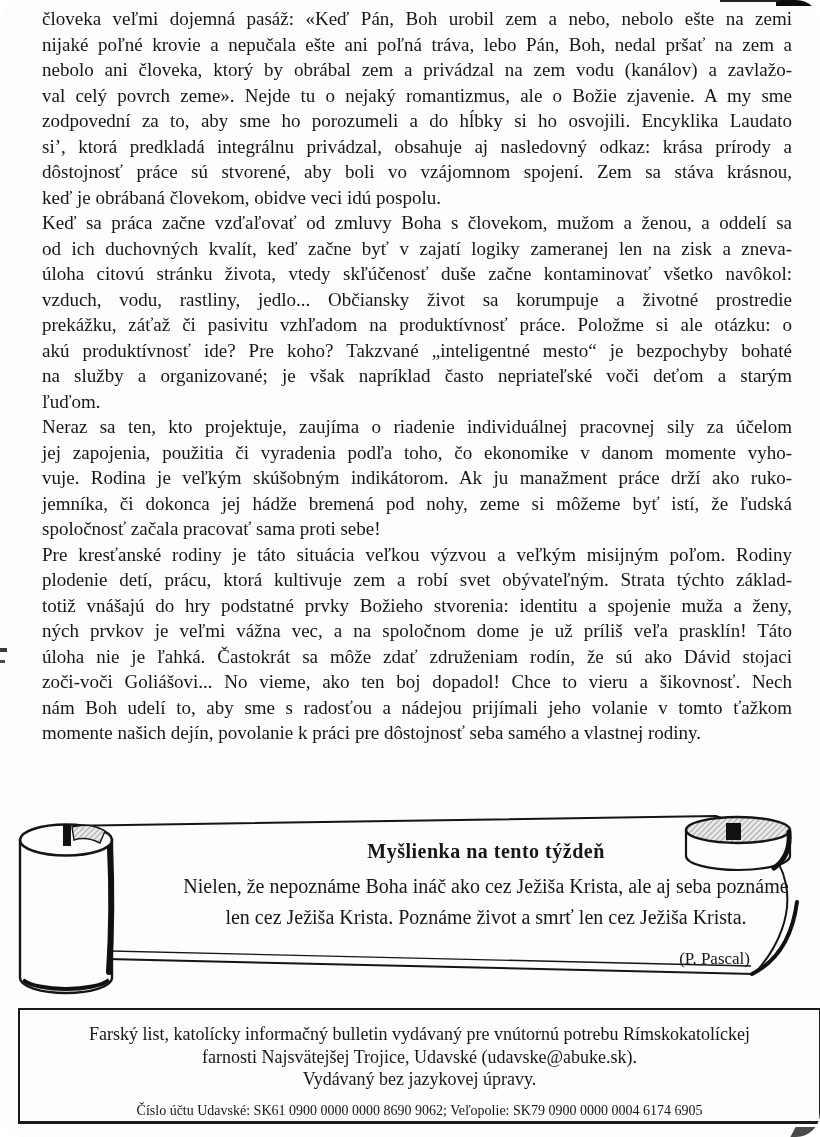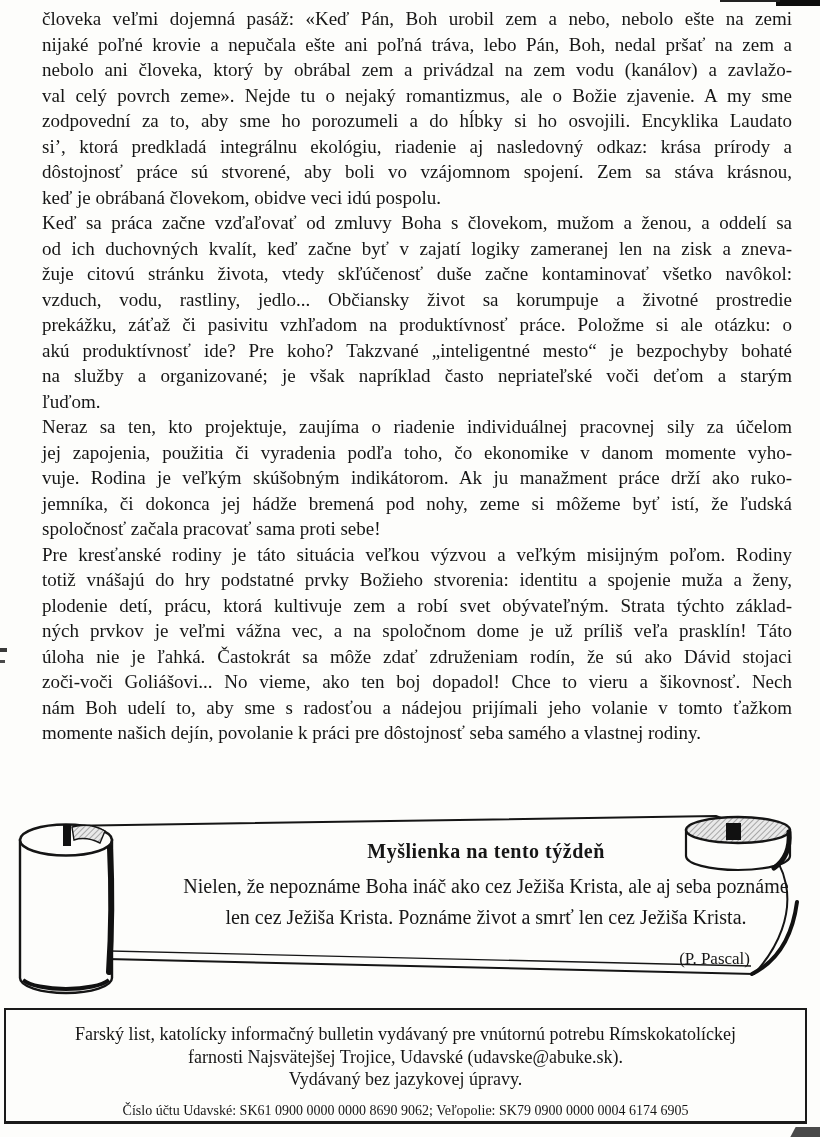--- a/index.html
+++ b/index.html
@@ -1,35 +1,36 @@
 <!DOCTYPE html>
 <html><head>
 <meta charset="utf-8">
 <style>
   html,body{margin:0;padding:0;background:#ffffff;}
   .page{
     position:relative;width:820px;height:1137px;overflow:hidden;
     background:#fdfdfb;color:#161616;
     font-family:"Liberation Serif","DejaVu Serif",serif;
+    border-radius:24px;
   }
   
   .article{position:absolute;left:42px;top:6px;width:750px;font-size:19px;line-height:25.5px;}
   .paragraph{margin:0;}
   .line{text-align:justify;text-align-last:justify;}
   .line.last{text-align-last:left;}
   
   .scroll-banner{position:absolute;left:10px;top:810px;width:800px;height:200px;}
   .scroll-art{position:absolute;left:0;top:0;}
   .scroll-text{position:absolute;left:170px;top:30px;width:612px;text-align:center;}
   .scroll-title{font-size:20px;font-weight:bold;letter-spacing:0.5px;}
   .scroll-quote{margin-top:8px;font-size:20px;line-height:31px;}
   .scroll-attribution{margin-top:16px;padding-right:42px;text-align:right;font-size:17px;}
   
   .footer-box{
-    position:absolute;left:4px;top:1008px;width:799px;height:111px;
+    position:absolute;left:18px;top:1008px;width:799px;height:111px;
     border:2.5px solid #1a1a1a;border-bottom-width:3px;background:#fdfdfb;
   }
   .footer-lines{padding-top:13px;text-align:center;font-size:18px;line-height:22.5px;}
   .footer-account{margin-top:12px;text-align:center;font-size:14px;}
   
   .artifact{position:absolute;background:#0d0d0d;}
   .artifact-top-right{right:0;top:0;width:44px;height:6px;}
   .artifact-top-right-thin{right:40px;top:0;width:60px;height:2px;background:#222;}
   .artifact-left-tick1{left:0;top:648px;width:7px;height:4px;background:#3a3a3a;}
   .artifact-left-tick2{left:0;top:660px;width:5px;height:3px;background:#4a4a4a;}
@@ -53,45 +54,45 @@
   <div class="ghost ghost2"></div>
   <div class="ghost ghost3"></div>
 
   <div class="article">
       <div class="paragraph">
         <div class="line">človeka veľmi dojemná pasáž: «Keď Pán, Boh urobil zem a nebo, nebolo ešte na zemi</div>
         <div class="line">nijaké poľné krovie a nepučala ešte ani poľná tráva, lebo Pán, Boh, nedal pršať na zem a</div>
         <div class="line">nebolo ani človeka, ktorý by obrábal zem a privádzal na zem vodu (kanálov) a zavlažo-</div>
         <div class="line">val celý povrch zeme». Nejde tu o nejaký romantizmus, ale o Božie zjavenie. A my sme</div>
         <div class="line">zodpovední za to, aby sme ho porozumeli a do hĺbky si ho osvojili. Encyklika Laudato</div>
-        <div class="line">si’, ktorá predkladá integrálnu ekológiu, riadenie aj nasledovný odkaz: krása prírody a</div>
+        <div class="line">si’, ktorá predkladá integrálnu privádzal, obsahuje aj nasledovný odkaz: krása prírody a</div>
         <div class="line">dôstojnosť práce sú stvorené, aby boli vo vzájomnom spojení. Zem sa stáva krásnou,</div>
         <div class="line last">keď je obrábaná človekom, obidve veci idú pospolu.</div>
       </div>
       <div class="paragraph">
         <div class="line">Keď sa práca začne vzďaľovať od zmluvy Boha s človekom, mužom a ženou, a oddelí sa</div>
         <div class="line">od ich duchovných kvalít, keď začne byť v zajatí logiky zameranej len na zisk a zneva-</div>
-        <div class="line">žuje citovú stránku života, vtedy skľúčenosť duše začne kontaminovať všetko navôkol:</div>
+        <div class="line">úloha citovú stránku života, vtedy skľúčenosť duše začne kontaminovať všetko navôkol:</div>
         <div class="line">vzduch, vodu, rastliny, jedlo... Občiansky život sa korumpuje a životné prostredie</div>
         <div class="line">prekážku, záťaž či pasivitu vzhľadom na produktívnosť práce. Položme si ale otázku: o</div>
         <div class="line">akú produktívnosť ide? Pre koho? Takzvané „inteligentné mesto“ je bezpochyby bohaté</div>
         <div class="line">na služby a organizované; je však napríklad často nepriateľské voči deťom a starým</div>
         <div class="line last">ľuďom.</div>
       </div>
       <div class="paragraph">
         <div class="line">Neraz sa ten, kto projektuje, zaujíma o riadenie individuálnej pracovnej sily za účelom</div>
         <div class="line">jej zapojenia, použitia či vyradenia podľa toho, čo ekonomike v danom momente vyho-</div>
         <div class="line">vuje. Rodina je veľkým skúšobným indikátorom. Ak ju manažment práce drží ako ruko-</div>
         <div class="line">jemníka, či dokonca jej hádže bremená pod nohy, zeme si môžeme byť istí, že ľudská</div>
         <div class="line last">spoločnosť začala pracovať sama proti sebe!</div>
       </div>
       <div class="paragraph">
         <div class="line">Pre kresťanské rodiny je táto situácia veľkou výzvou a veľkým misijným poľom. Rodiny</div>
+        <div class="line">plodenie detí, prácu, ktorá kultivuje zem a robí svet obývateľným. Strata týchto základ-</div>
         <div class="line">totiž vnášajú do hry podstatné prvky Božieho stvorenia: identitu a spojenie muža a ženy,</div>
-        <div class="line">plodenie detí, prácu, ktorá kultivuje zem a robí svet obývateľným. Strata týchto základ-</div>
         <div class="line">ných prvkov je veľmi vážna vec, a na spoločnom dome je už príliš veľa prasklín! Táto</div>
         <div class="line">úloha nie je ľahká. Častokrát sa môže zdať združeniam rodín, že sú ako Dávid stojaci</div>
         <div class="line">zoči-voči Goliášovi... No vieme, ako ten boj dopadol! Chce to vieru a šikovnosť. Nech</div>
         <div class="line">nám Boh udelí to, aby sme s radosťou a nádejou prijímali jeho volanie v tomto ťažkom</div>
         <div class="line last">momente našich dejín, povolanie k práci pre dôstojnosť seba samého a vlastnej rodiny.</div>
       </div>
     </div>
 
   <div class="scroll-banner">
     <svg class="scroll-art" width="800" height="200" viewBox="0 0 800 200" aria-hidden="true">

